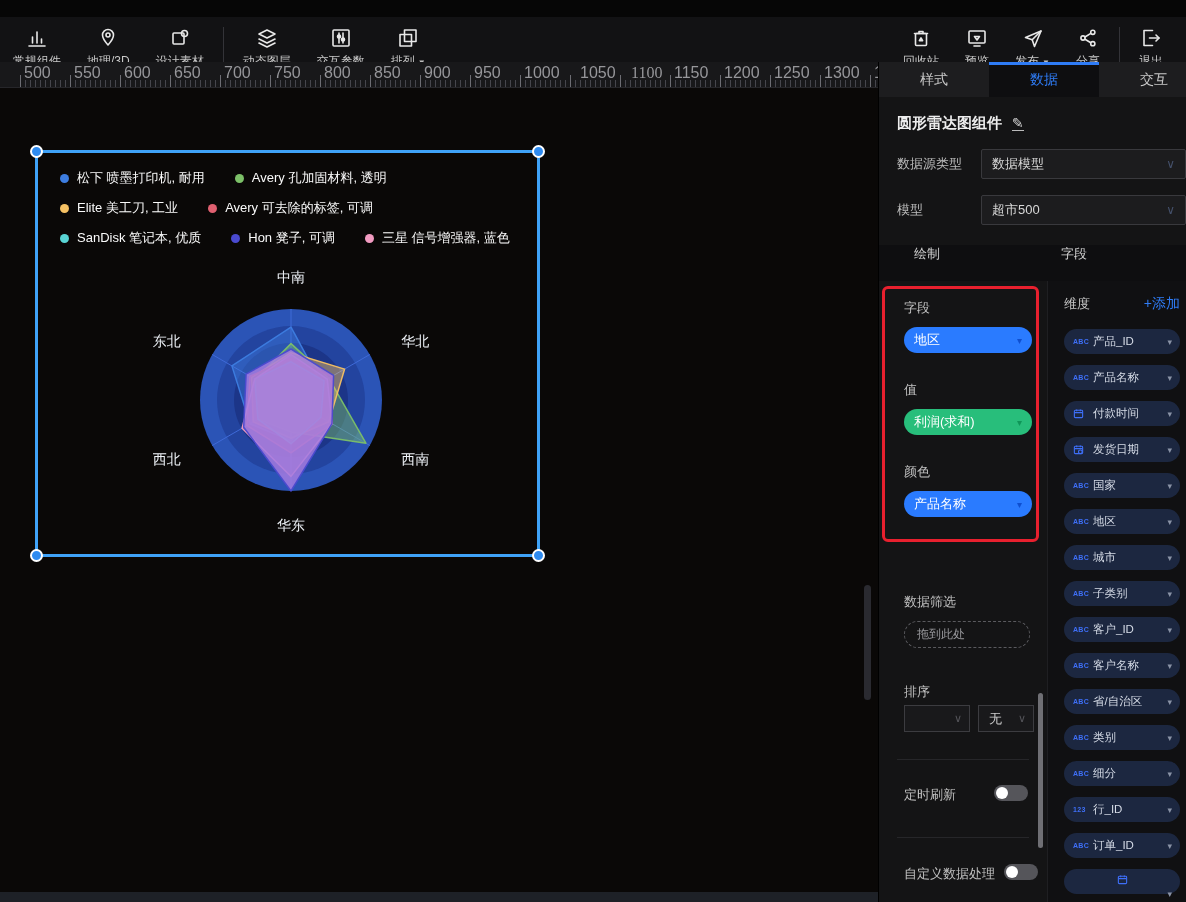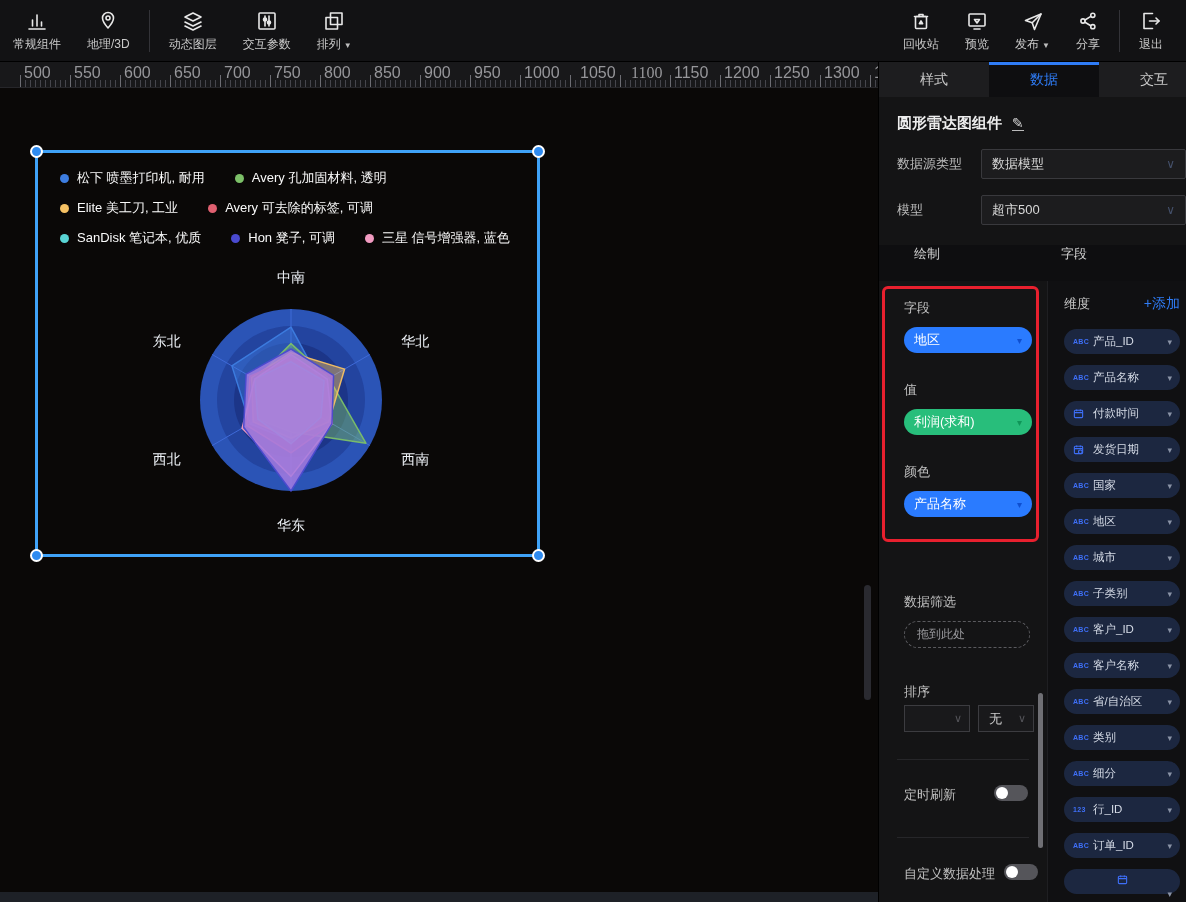--- a/index.html
+++ b/index.html
@@ -1,20 +1,20 @@
 <!DOCTYPE html>
 <html><head>
 <meta charset="utf-8">
 <style>
   * { box-sizing: border-box; margin: 0; padding: 0; }
   html,body { width:1186px; height:902px; overflow:hidden; background:#060606;
     font-family:"Liberation Sans","DejaVu Sans",sans-serif; color:#ddd; }
 
   
-  .toolbar { position:absolute; left:0; top:0; width:1186px; height:62px;
+  .toolbar { position:absolute; left:0; top:17px; width:1186px; height:62px;
     background:#121214; display:flex; align-items:center; border-bottom:1px solid #000; }
   .tb-group { display:flex; align-items:center; height:100%; }
   .tb-item { display:flex; flex-direction:column; align-items:center; justify-content:center;
     gap:3px; padding:0 13px; height:100%; cursor:pointer; }
   .tb-item .tb-icon { width:24px; height:24px; display:block; }
   .tb-item .tb-label { font-size:12px; color:#c9c9c9; white-space:nowrap; }
   .tb-caret { font-size:8px; color:#bdbdbd; margin-left:3px; }
   .tb-sep { width:1px; height:42px; background:#333338; margin:0 6px; }
   .tb-right { margin-left:auto; padding-right:10px; }
 
@@ -129,20 +129,27 @@
             <path d="M16.5 17v-4"></path>
           </svg></span>
         <span class="tb-label">常规组件</span>
       </div>
       <div class="tb-item">
         <span class="tb-icon"><svg viewBox="0 0 24 24" width="24" height="24" fill="none" stroke="#e8e8e8" stroke-width="1.6" stroke-linecap="round" stroke-linejoin="round">
             <path d="M12 3.5a5.5 5.5 0 015.5 5.5c0 3.8-5.5 10-5.5 10S6.5 12.8 6.5 9A5.5 5.5 0 0112 3.5z"></path>
             <circle cx="12" cy="9" r="2"></circle>
           </svg></span>
         <span class="tb-label">地理/3D</span>
+      </div>
+      <div class="tb-item">
+        <span class="tb-icon"><svg viewBox="0 0 24 24" width="24" height="24" fill="none" stroke="#e8e8e8" stroke-width="1.6" stroke-linecap="round" stroke-linejoin="round">
+            <rect x="5" y="7" width="11" height="11" rx="1"></rect>
+            <circle cx="16.5" cy="7.5" r="3"></circle>
+          </svg></span>
+        <span class="tb-label">设计素材</span>
       </div>
       <span class="tb-sep"></span>
       <div class="tb-item">
         <span class="tb-icon"><svg viewBox="0 0 24 24" width="24" height="24" fill="none" stroke="#e8e8e8" stroke-width="1.6" stroke-linecap="round" stroke-linejoin="round">
             <path d="M4 8l8-4 8 4-8 4z"></path>
             <path d="M4 13l8 4 8-4"></path>
             <path d="M4 17l8 4 8-4"></path>
           </svg></span>
         <span class="tb-label">动态图层</span>
       </div>

